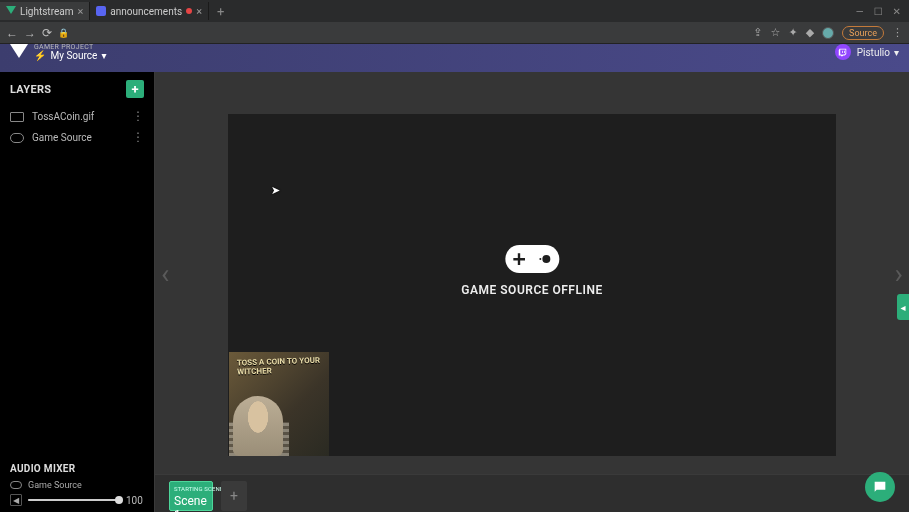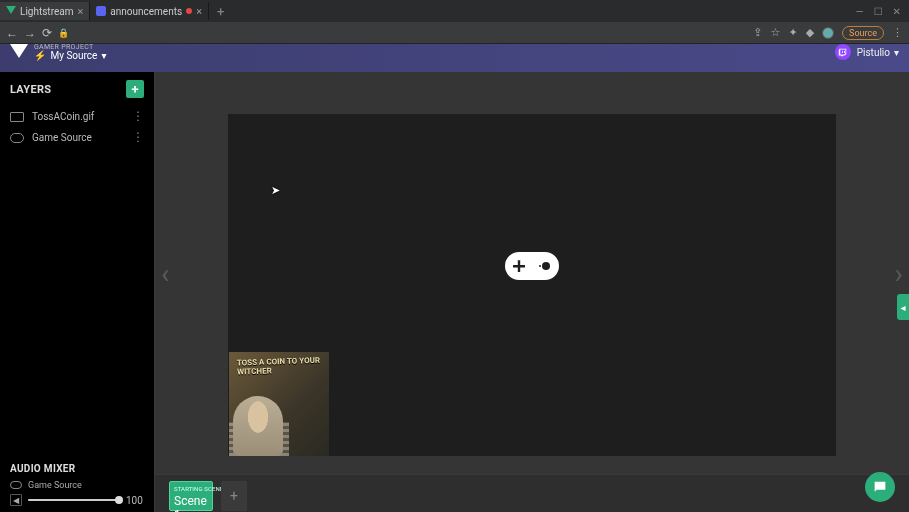--- a/index.html
+++ b/index.html
@@ -199,20 +199,21 @@
   </div>
 
   <div class="canvas-wrap">
     <div class="stage-outer">
       <span class="arrow-l">‹</span>
       <span class="arrow-r">›</span>
 
       <div class="stage">
         <div class="offline">
           <div class="pad"></div>
+          <div class="offline-lbl">GAME SOURCE OFFLINE</div>
         </div>
         <div class="thumb">
           <div class="thumb-inner">
             <div class="thumb-text">TOSS A COIN TO YOUR WITCHER</div>
             <div class="thumb-stripes"></div>
             <div class="thumb-face"></div>
           </div>
         </div>
         <span class="cursor">➤</span>
       </div>

